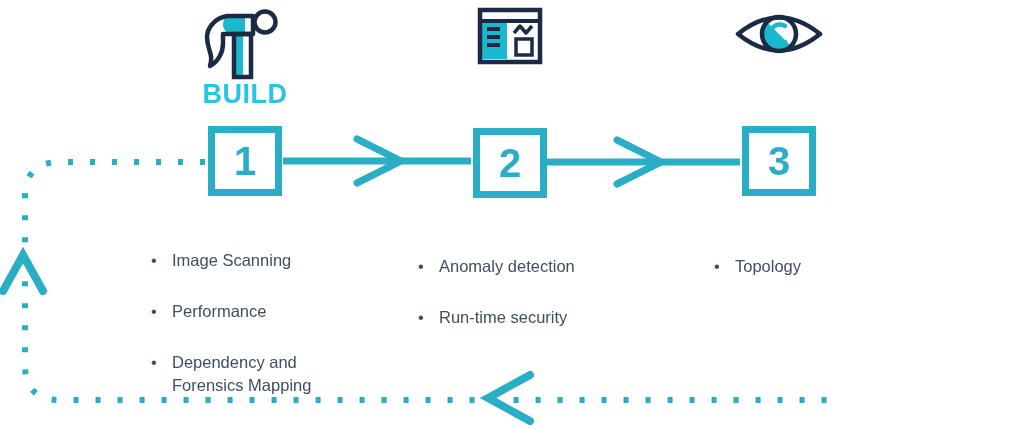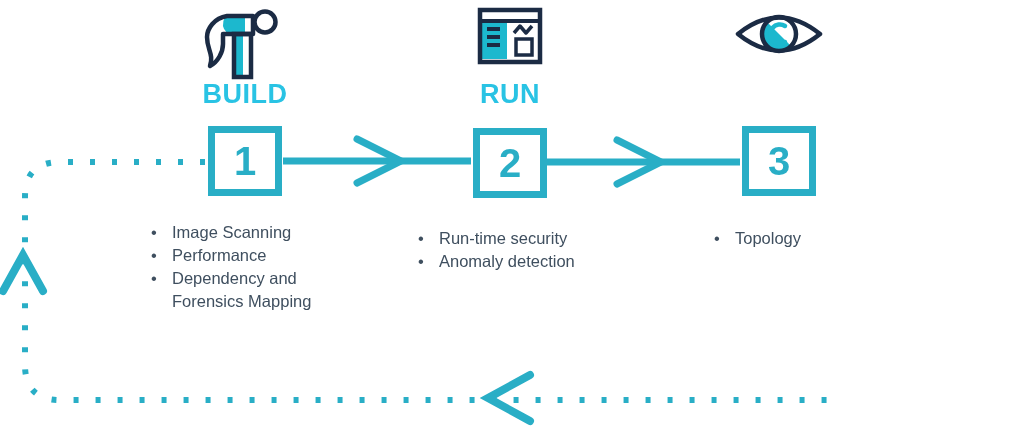--- a/index.html
+++ b/index.html
@@ -39,20 +39,21 @@
     list-style:none;
     margin:0;padding:0;
     width:200px;
     color:#3f4f5f;
     font-size:16.5px;
     line-height:23px;
   }
   .bullet-list li{
     position:relative;
     padding-left:24px;
+    margin-top:28px;
   }
   .bullet-list li::before{
     content:"•";
     position:absolute;
     left:3px;top:0;
     color:#3f4f5f;
   }
 </style>
 </head>
 <body>
@@ -100,38 +101,37 @@
 
     <g transform="translate(736,10)">
       <path d="M2,24 Q43,-9 84,24 Q43,57 2,24 Z" fill="#ffffff" stroke="#1b2b44" stroke-width="4.5" stroke-linejoin="round"></path>
       <path d="M31,12 A17,17 0 0 0 55,36 Z" fill="#1cb8ce"></path>
       <circle cx="43" cy="24" r="17" fill="none" stroke="#1b2b44" stroke-width="4.5"></circle>
       <path d="M49,16 A9.5,9.5 0 1 0 49,32" fill="none" stroke="#1cb8ce" stroke-width="4.5" stroke-linecap="round"></path>
     </g>
   </svg>
 
   <div class="stage-label" style="left:135px;">BUILD</div>
-  <div class="stage-label" style="left:400px;">RUN</div>
 
   <div class="num-box" style="left:208px;top:126px;">
     <span class="num">1</span>
   </div>
   <div class="num-box" style="left:473px;top:128px;">
     <span class="num">2</span>
   </div>
   <div class="num-box" style="left:742px;top:126px;">
     <span class="num">3</span>
   </div>
 
   <ul class="bullet-list" style="left:148px;top:221px;width:180px;">
     <li>Image Scanning</li>
     <li>Performance</li>
     <li>Dependency and Forensics Mapping</li>
   </ul>
   <ul class="bullet-list" style="left:415px;top:227px;width:220px;">
+    <li>Anomaly detection</li>
     <li>Run-time security</li>
-    <li>Anomaly detection</li>
   </ul>
   <ul class="bullet-list" style="left:711px;top:227px;width:200px;">
     <li>Topology</li>
   </ul>
 
 </div>
 
 </body></html>

